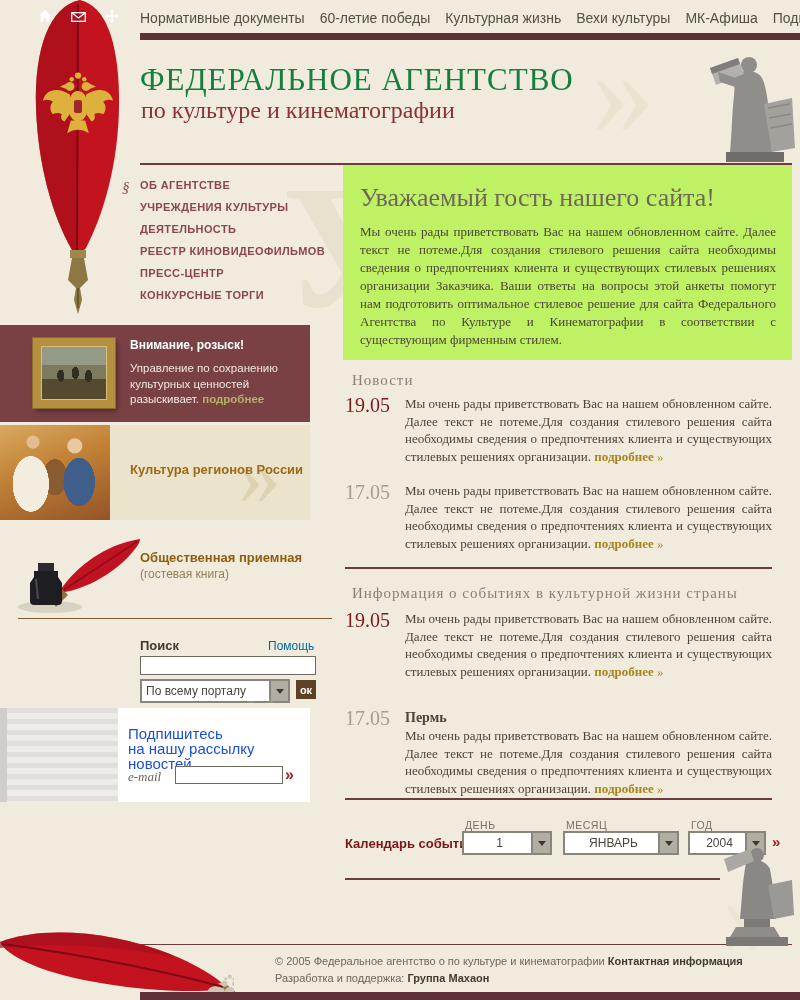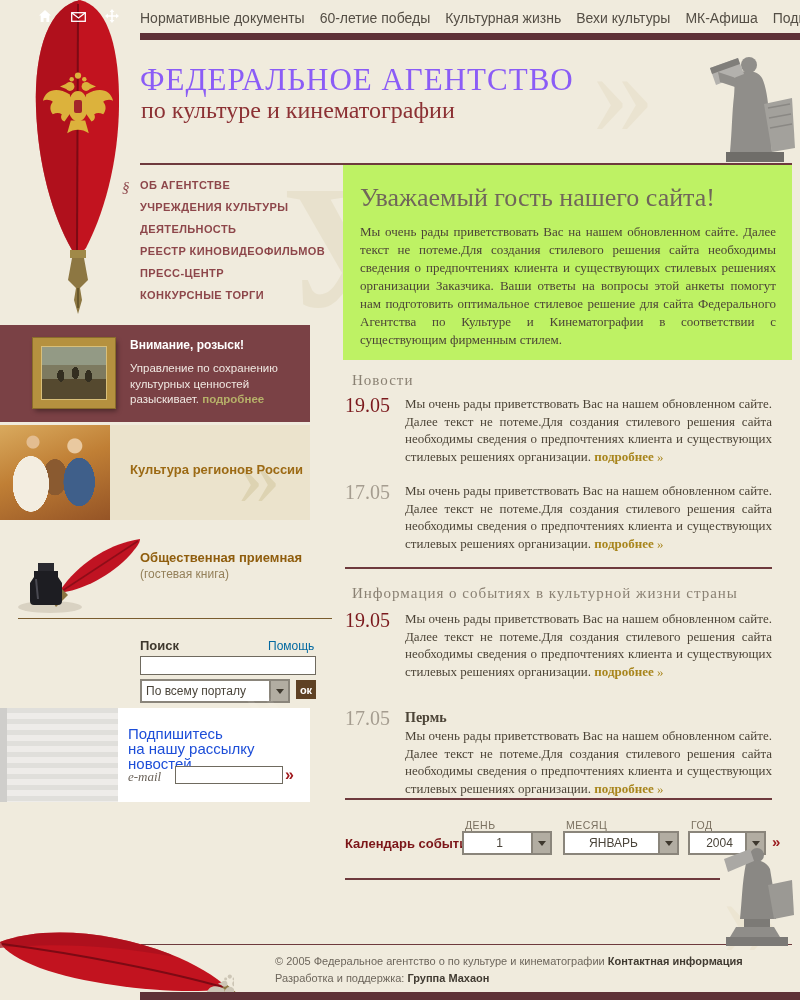--- a/index.html
+++ b/index.html
@@ -7,21 +7,21 @@
         font-family:"Liberation Sans",sans-serif;}
   .abs{position:absolute;}
 
   
   .topnav{left:140px;top:10px;display:flex;gap:15px;font-size:14px;color:#544e45;}
   .topnav span{cursor:pointer;white-space:nowrap;}
   .nav-rule{left:140px;top:33px;width:660px;height:7px;background:#5e3137;}
 
   
   .title1{left:140px;top:62px;font-family:"Liberation Serif",serif;font-size:31px;
-          color:#8b5cf6;letter-spacing:1px;}
+          color:#15803d;letter-spacing:1px;}
   .title2{left:141px;top:97px;font-family:"Liberation Serif",serif;font-size:24px;color:#8c3134;}
   .chev{font-family:"Liberation Serif",serif;line-height:1;user-select:none;}
   .chev-header{left:592px;top:30px;font-size:125px;color:#eae3d0;}
   .header-rule{left:140px;top:163px;width:652px;height:2px;background:#6e3a3d;z-index:0;}
   .watermark-u{left:282px;top:160px;font-family:"Liberation Serif",serif;font-weight:bold;
                font-size:175px;color:#e8e1cd;z-index:0;line-height:1;}
 
   
   .menu{left:140px;top:180px;display:flex;flex-direction:column;gap:11px;z-index:2;}
   .menu-item{font-size:11px;font-weight:bold;color:#8d464a;letter-spacing:.4px;cursor:pointer;

